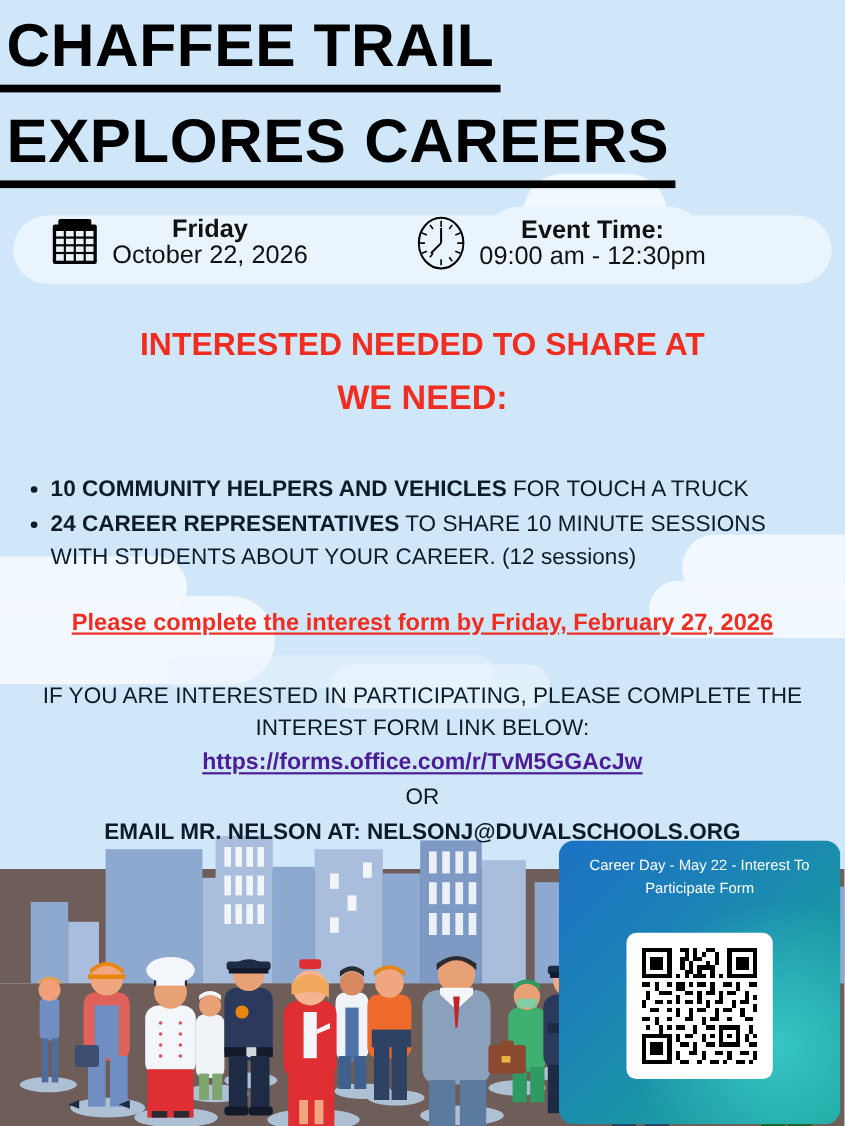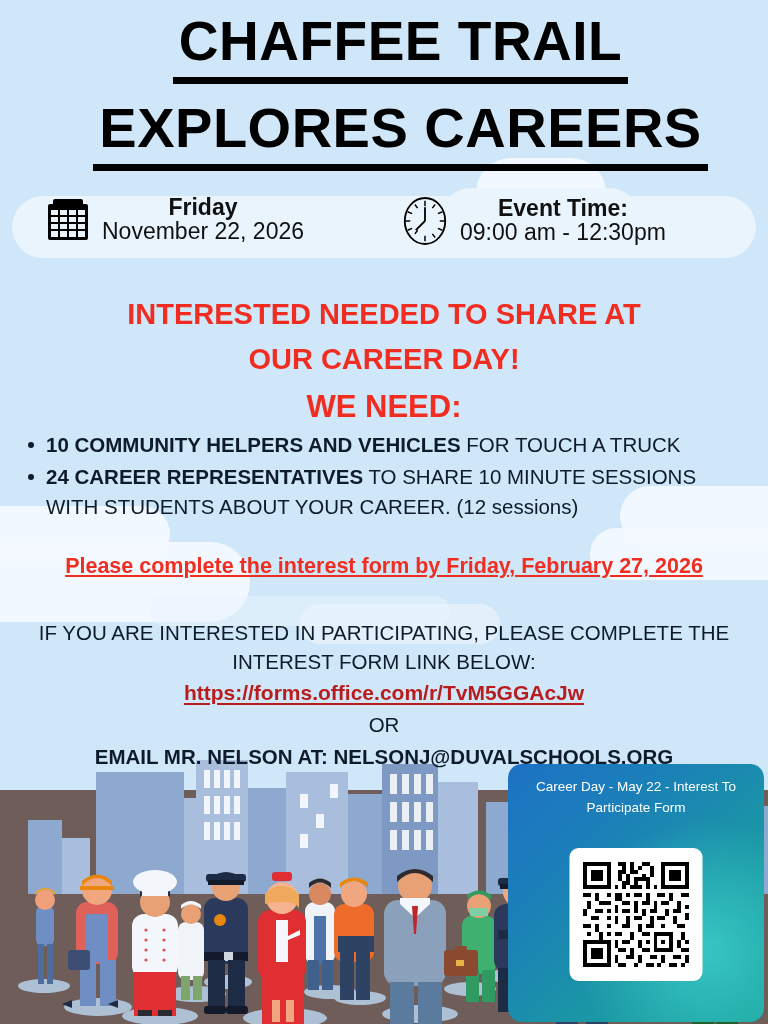--- a/index.html
+++ b/index.html
@@ -9,21 +9,21 @@
     background:#cfe7f8;
   }
   .poster{position:relative;width:768px;height:1024px;overflow:hidden;background:#cfe7f8;}
 
   
   .clouds{position:absolute;inset:0;overflow:hidden;pointer-events:none;}
   .cloud{position:absolute;background:#f2f9ff;border-radius:999px;opacity:.95;}
   .cloud.soft{background:#eaf4fd;}
 
   
-  .title-wrap{position:absolute;left:0;right:0;top:6px;text-align:center;z-index:6;padding-left:33px;}
+  .title-wrap{position:absolute;left:0;right:0;top:6px;z-index:6;}
   .title-line{
     display:inline-block;
     font-size:55px;line-height:70px;font-weight:bold;color:#000;
     letter-spacing:.5px;
     border-bottom:7px solid #000;
     padding:0 6px 1px 6px;
     white-space:nowrap;
   }
   .title-line.l2{margin-top:9px;font-size:56px;}
 
@@ -67,21 +67,21 @@
   
   .deadline{
     position:absolute;left:0;right:0;top:554px;text-align:center;z-index:6;
     color:#f02d20;font-weight:bold;font-size:21.5px;text-decoration:underline;
   }
 
   
   .cta{position:absolute;left:0;right:0;top:618px;text-align:center;z-index:6;color:#0d1b2a;}
   .cta .ln{display:block;font-weight:normal;font-size:20.5px;line-height:29px;}
   .cta .url{display:inline-block;font-weight:bold;font-size:21px;line-height:30px;
-     text-decoration:underline;text-underline-offset:3px;color:#b91c1c;margin-top:2px;}
+     text-decoration:underline;text-underline-offset:3px;color:#4c1d95;margin-top:2px;}
   .cta .or{display:block;font-weight:normal;font-size:20.5px;line-height:30px;margin-top:2px;}
   .cta .email{display:block;font-weight:bold;font-size:20.5px;line-height:30px;margin-top:2px;}
 
   
   .illus{position:absolute;left:0;bottom:0;width:768px;height:270px;overflow:hidden;z-index:4;}
 
   
   .qr-card{
     position:absolute;right:4px;bottom:2px;width:256px;height:258px;z-index:8;
     border-radius:14px;overflow:hidden;
@@ -141,21 +141,21 @@
             <i></i>
           <i></i>
             <i></i>
             <i></i>
             <i></i>
         </div>
         <div class="bar"></div>
       </div>
       <div class="info-text">
         <div class="info-top">Friday</div>
-        <div class="info-bot">November 22, 2026</div>
+        <div class="info-bot">October 22, 2026</div>
       </div>
     </div>
 
     <div class="info-cell c2">
       <svg class="clock-icon" viewBox="0 0 50 54">
         <ellipse cx="25" cy="27" rx="22" ry="25" fill="none" stroke="#000" stroke-width="2"></ellipse>
         <g stroke="#000" stroke-width="1.6">
           <line x1="25" y1="5" x2="25" y2="11"></line>
           <line x1="25" y1="43" x2="25" y2="49"></line>
           <line x1="3" y1="27" x2="9" y2="27"></line>
@@ -174,21 +174,20 @@
       </svg>
       <div class="info-text">
         <div class="info-top">Event Time:</div>
         <div class="info-bot">09:00 am - 12:30pm</div>
       </div>
     </div>
   </div>
 
   <div class="red-head">
     <span style="display:block;">INTERESTED NEEDED TO SHARE AT</span>
-    <span style="display:block;">OUR CAREER DAY!</span>
     <span class="l3">WE NEED:</span>
   </div>
 
   <div class="bullets">
     <ul>
       <li>
         <span class="dot"></span>
         <b>10 COMMUNITY HELPERS AND VEHICLES</b><span> FOR TOUCH A TRUCK</span>
       </li>
       <li>

